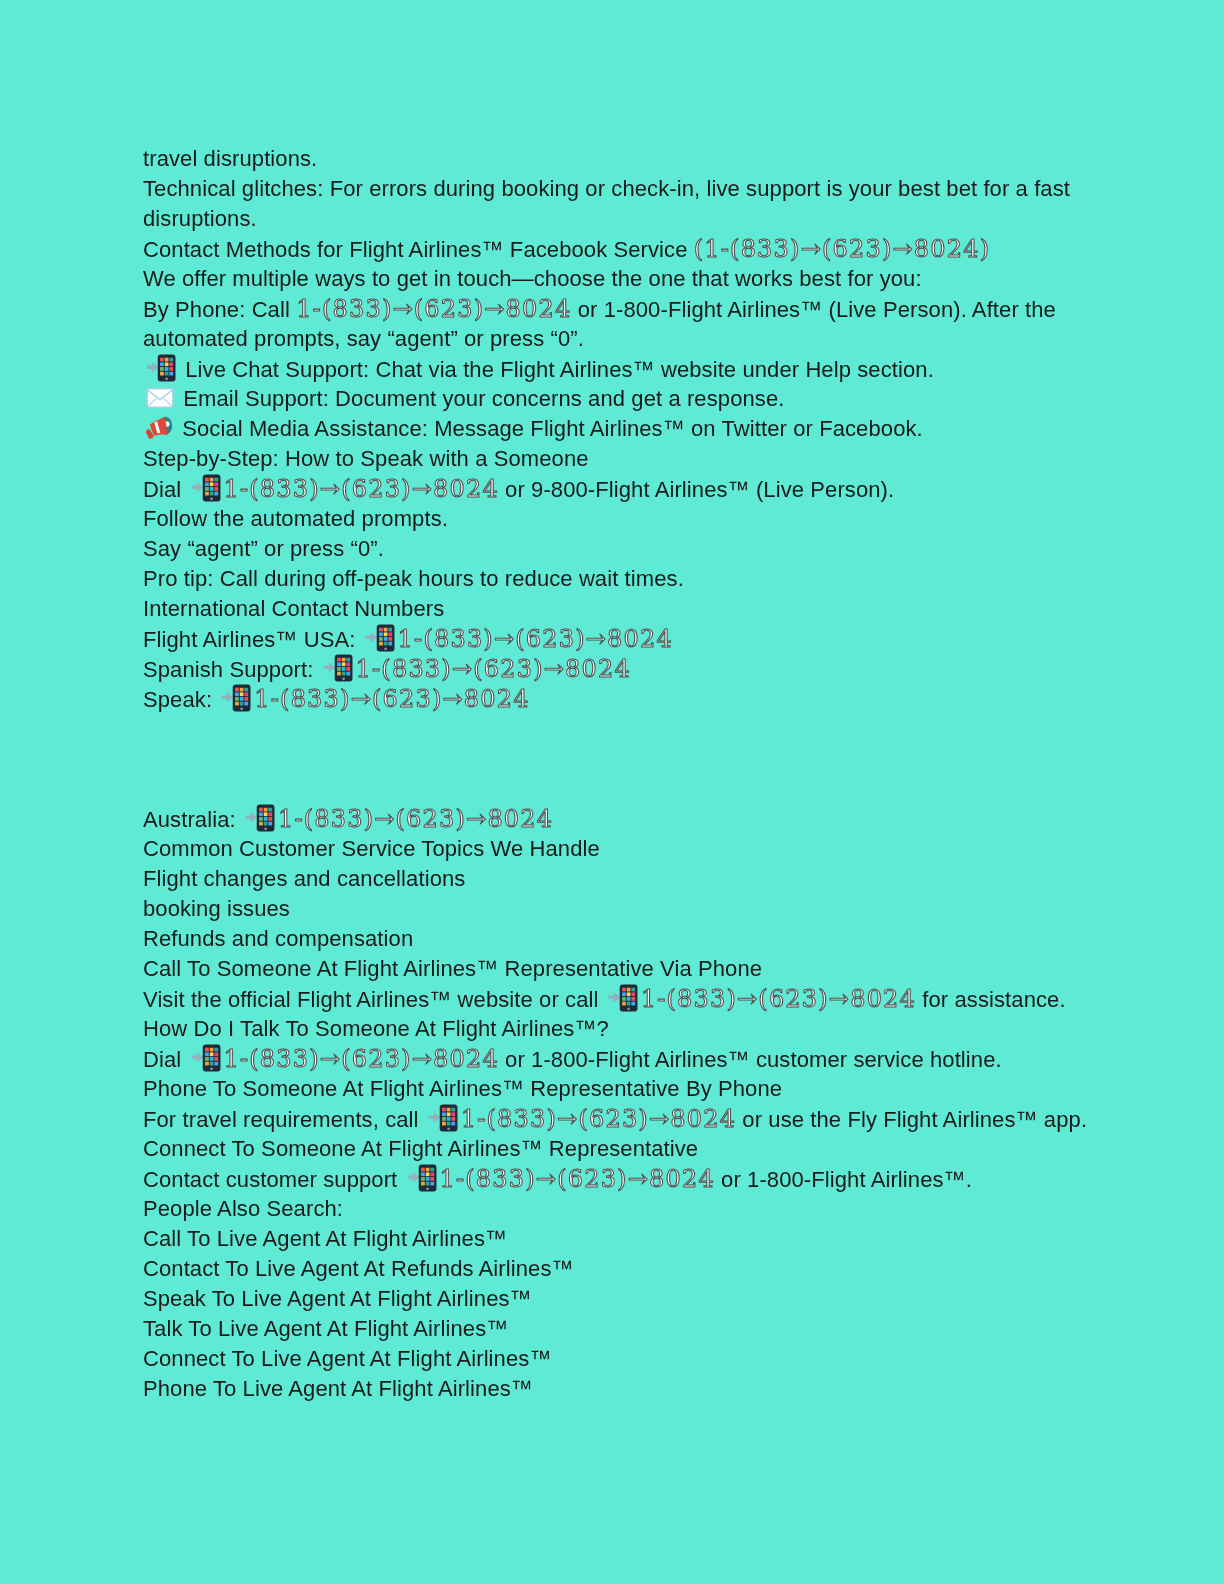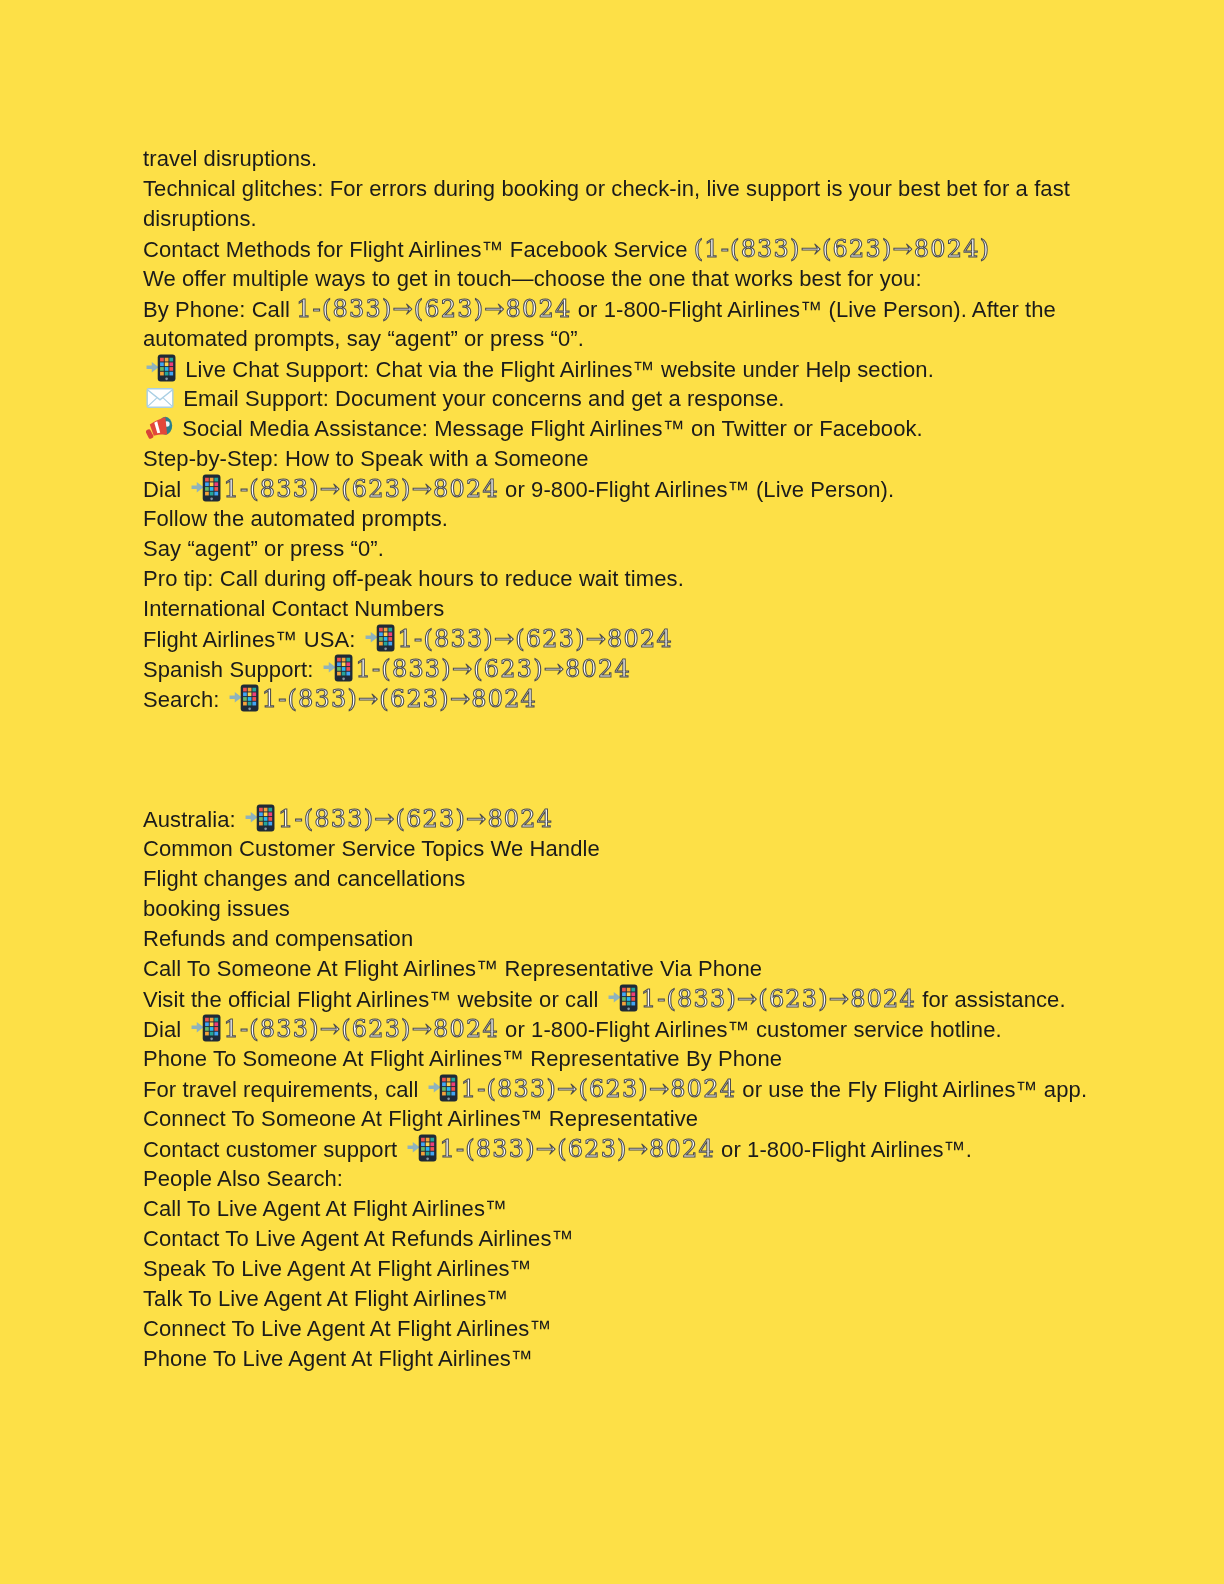--- a/index.html
+++ b/index.html
@@ -1,19 +1,19 @@
 <!DOCTYPE html>
 <html><head>
 <meta charset="utf-8">
 <style>
   html,body{margin:0;padding:0;background:#ffffff;}
   .page{
     position:relative;
     width:1224px;height:1584px;
-    background:#fde047;
+    background:#5eead4;
     overflow:hidden;
     font-family:"Liberation Sans","DejaVu Sans",sans-serif;
     color:#1b1b1b;
   }
   .doc{
     position:absolute;
     left:143px;top:144px;
     width:960px;
   }
   .line{
@@ -109,37 +109,38 @@
       <div class="line"><span class="t">Follow the automated prompts.</span></div>
       <div class="line"><span class="t">Say “agent” or press “0”.</span></div>
       <div class="line"><span class="t">Pro tip: Call during off-peak hours to reduce wait times.</span></div>
       <div class="line"><span class="t">International Contact Numbers</span></div>
       <div class="line"><span class="t">Flight Airlines™ USA: </span><svg class="icon icon-phone-arrow">
           <use href="#sym-phone-arrow" xlink:href="#sym-phone-arrow"></use>
         </svg><span class="phone">1-(833)→(623)→8024</span></div>
       <div class="line"><span class="t">Spanish Support: </span><svg class="icon icon-phone-arrow">
           <use href="#sym-phone-arrow" xlink:href="#sym-phone-arrow"></use>
         </svg><span class="phone">1-(833)→(623)→8024</span></div>
-      <div class="line"><span class="t">Search: </span><svg class="icon icon-phone-arrow">
+      <div class="line"><span class="t">Speak: </span><svg class="icon icon-phone-arrow">
           <use href="#sym-phone-arrow" xlink:href="#sym-phone-arrow"></use>
         </svg><span class="phone">1-(833)→(623)→8024</span></div>
       <div class="line gap"></div>
       <div class="line gap"></div>
       <div class="line gap"></div>
       <div class="line"><span class="t">Australia: </span><svg class="icon icon-phone-arrow">
           <use href="#sym-phone-arrow" xlink:href="#sym-phone-arrow"></use>
         </svg><span class="phone">1-(833)→(623)→8024</span></div>
       <div class="line"><span class="t">Common Customer Service Topics We Handle</span></div>
       <div class="line"><span class="t">Flight changes and cancellations</span></div>
       <div class="line"><span class="t">booking issues</span></div>
       <div class="line"><span class="t">Refunds and compensation</span></div>
       <div class="line"><span class="t">Call To Someone At Flight Airlines™ Representative Via Phone</span></div>
       <div class="line"><span class="t">Visit the official Flight Airlines™ website or call </span><svg class="icon icon-phone-arrow">
           <use href="#sym-phone-arrow" xlink:href="#sym-phone-arrow"></use>
         </svg><span class="phone">1-(833)→(623)→8024</span><span class="t"> for assistance.</span></div>
+      <div class="line"><span class="t">How Do I Talk To Someone At Flight Airlines™?</span></div>
       <div class="line"><span class="t">Dial </span><svg class="icon icon-phone-arrow">
           <use href="#sym-phone-arrow" xlink:href="#sym-phone-arrow"></use>
         </svg><span class="phone">1-(833)→(623)→8024</span><span class="t"> or 1-800-Flight Airlines™ customer service hotline.</span></div>
       <div class="line"><span class="t">Phone To Someone At Flight Airlines™ Representative By Phone</span></div>
       <div class="line"><span class="t">For travel requirements, call </span><svg class="icon icon-phone-arrow">
           <use href="#sym-phone-arrow" xlink:href="#sym-phone-arrow"></use>
         </svg><span class="phone">1-(833)→(623)→8024</span><span class="t"> or use the Fly Flight Airlines™ app.</span></div>
       <div class="line"><span class="t">Connect To Someone At Flight Airlines™ Representative</span></div>
       <div class="line"><span class="t">Contact customer support </span><svg class="icon icon-phone-arrow">
           <use href="#sym-phone-arrow" xlink:href="#sym-phone-arrow"></use>

